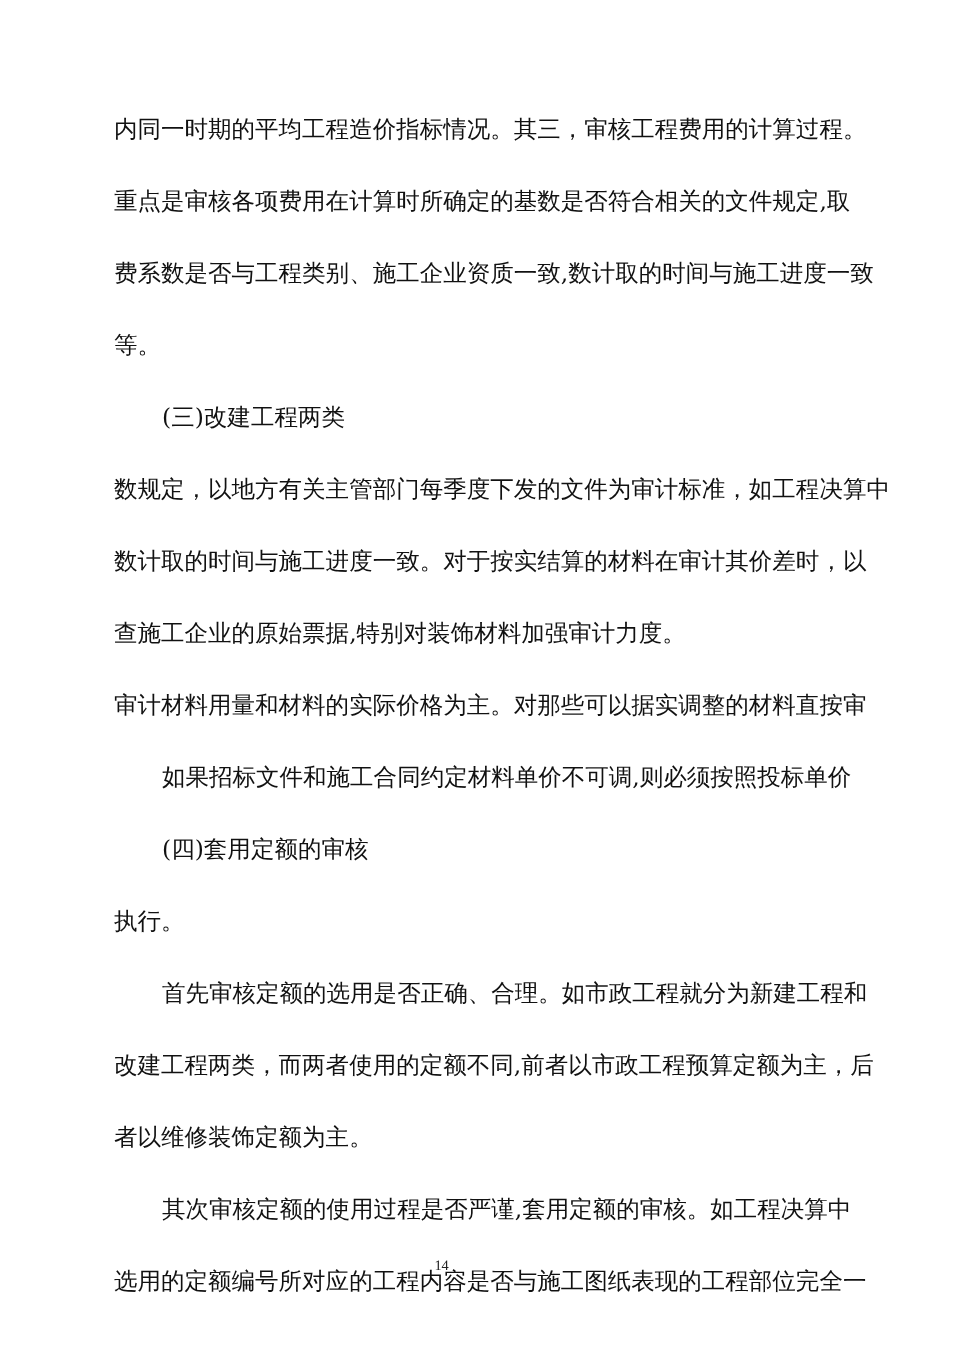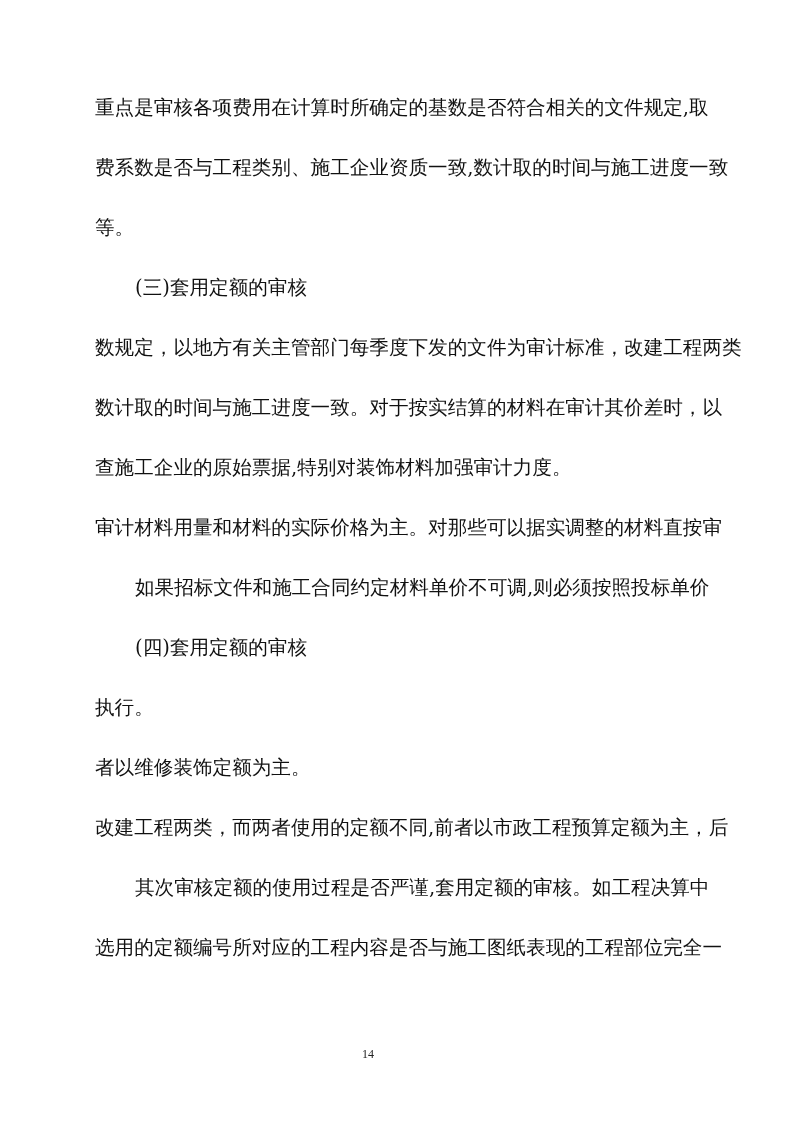--- a/index.html
+++ b/index.html
@@ -44,31 +44,33 @@
       text-align: center;
       font-size: 12px;
       font-family: "Liberation Serif", serif;
       color: #222222;
     }
   </style>
 </head>
 <body>
 
 <div class="page">
+  <div class="line">内同一时期的平均工程造价指标情况。其三，审核工程费用的计算过程。</div>
   <div class="line">重点是审核各项费用在计算时所确定的基数是否符合相关的文件规定,取</div>
   <div class="line">费系数是否与工程类别、施工企业资质一致,数计取的时间与施工进度一致</div>
   <div class="line last">等。</div>
-  <div class="line indent last">(三)套用定额的审核</div>
-  <div class="line">数规定，以地方有关主管部门每季度下发的文件为审计标准，改建工程两类</div>
+  <div class="line indent last">(三)改建工程两类</div>
+  <div class="line">数规定，以地方有关主管部门每季度下发的文件为审计标准，如工程决算中</div>
   <div class="line">数计取的时间与施工进度一致。对于按实结算的材料在审计其价差时，以</div>
   <div class="line last">查施工企业的原始票据,特别对装饰材料加强审计力度。</div>
   <div class="line">审计材料用量和材料的实际价格为主。对那些可以据实调整的材料直按审</div>
   <div class="line indent">如果招标文件和施工合同约定材料单价不可调,则必须按照投标单价</div>
   <div class="line indent last">(四)套用定额的审核</div>
   <div class="line last">执行。</div>
+  <div class="line indent">首先审核定额的选用是否正确、合理。如市政工程就分为新建工程和</div>
+  <div class="line">改建工程两类，而两者使用的定额不同,前者以市政工程预算定额为主，后</div>
   <div class="line last">者以维修装饰定额为主。</div>
-  <div class="line">改建工程两类，而两者使用的定额不同,前者以市政工程预算定额为主，后</div>
   <div class="line indent">其次审核定额的使用过程是否严谨,套用定额的审核。如工程决算中</div>
   <div class="line">选用的定额编号所对应的工程内容是否与施工图纸表现的工程部位完全一</div>
 
 </div>
 
 <div class="page-number">14</div>
 
 </body></html>

